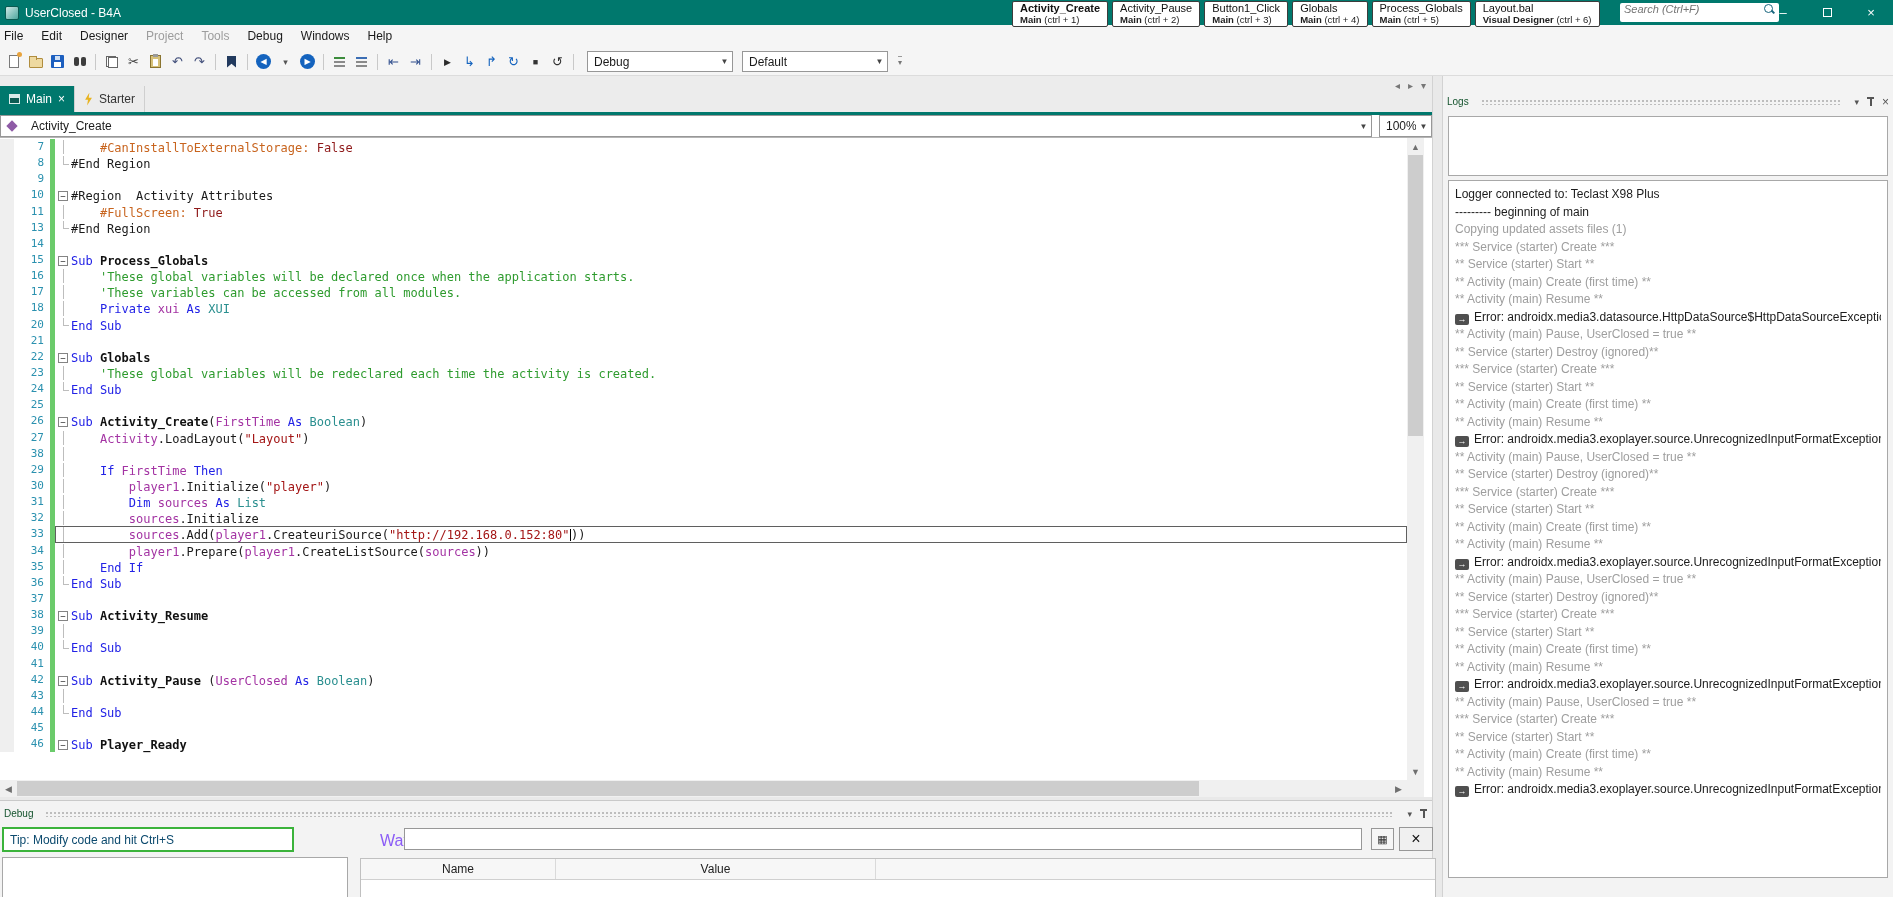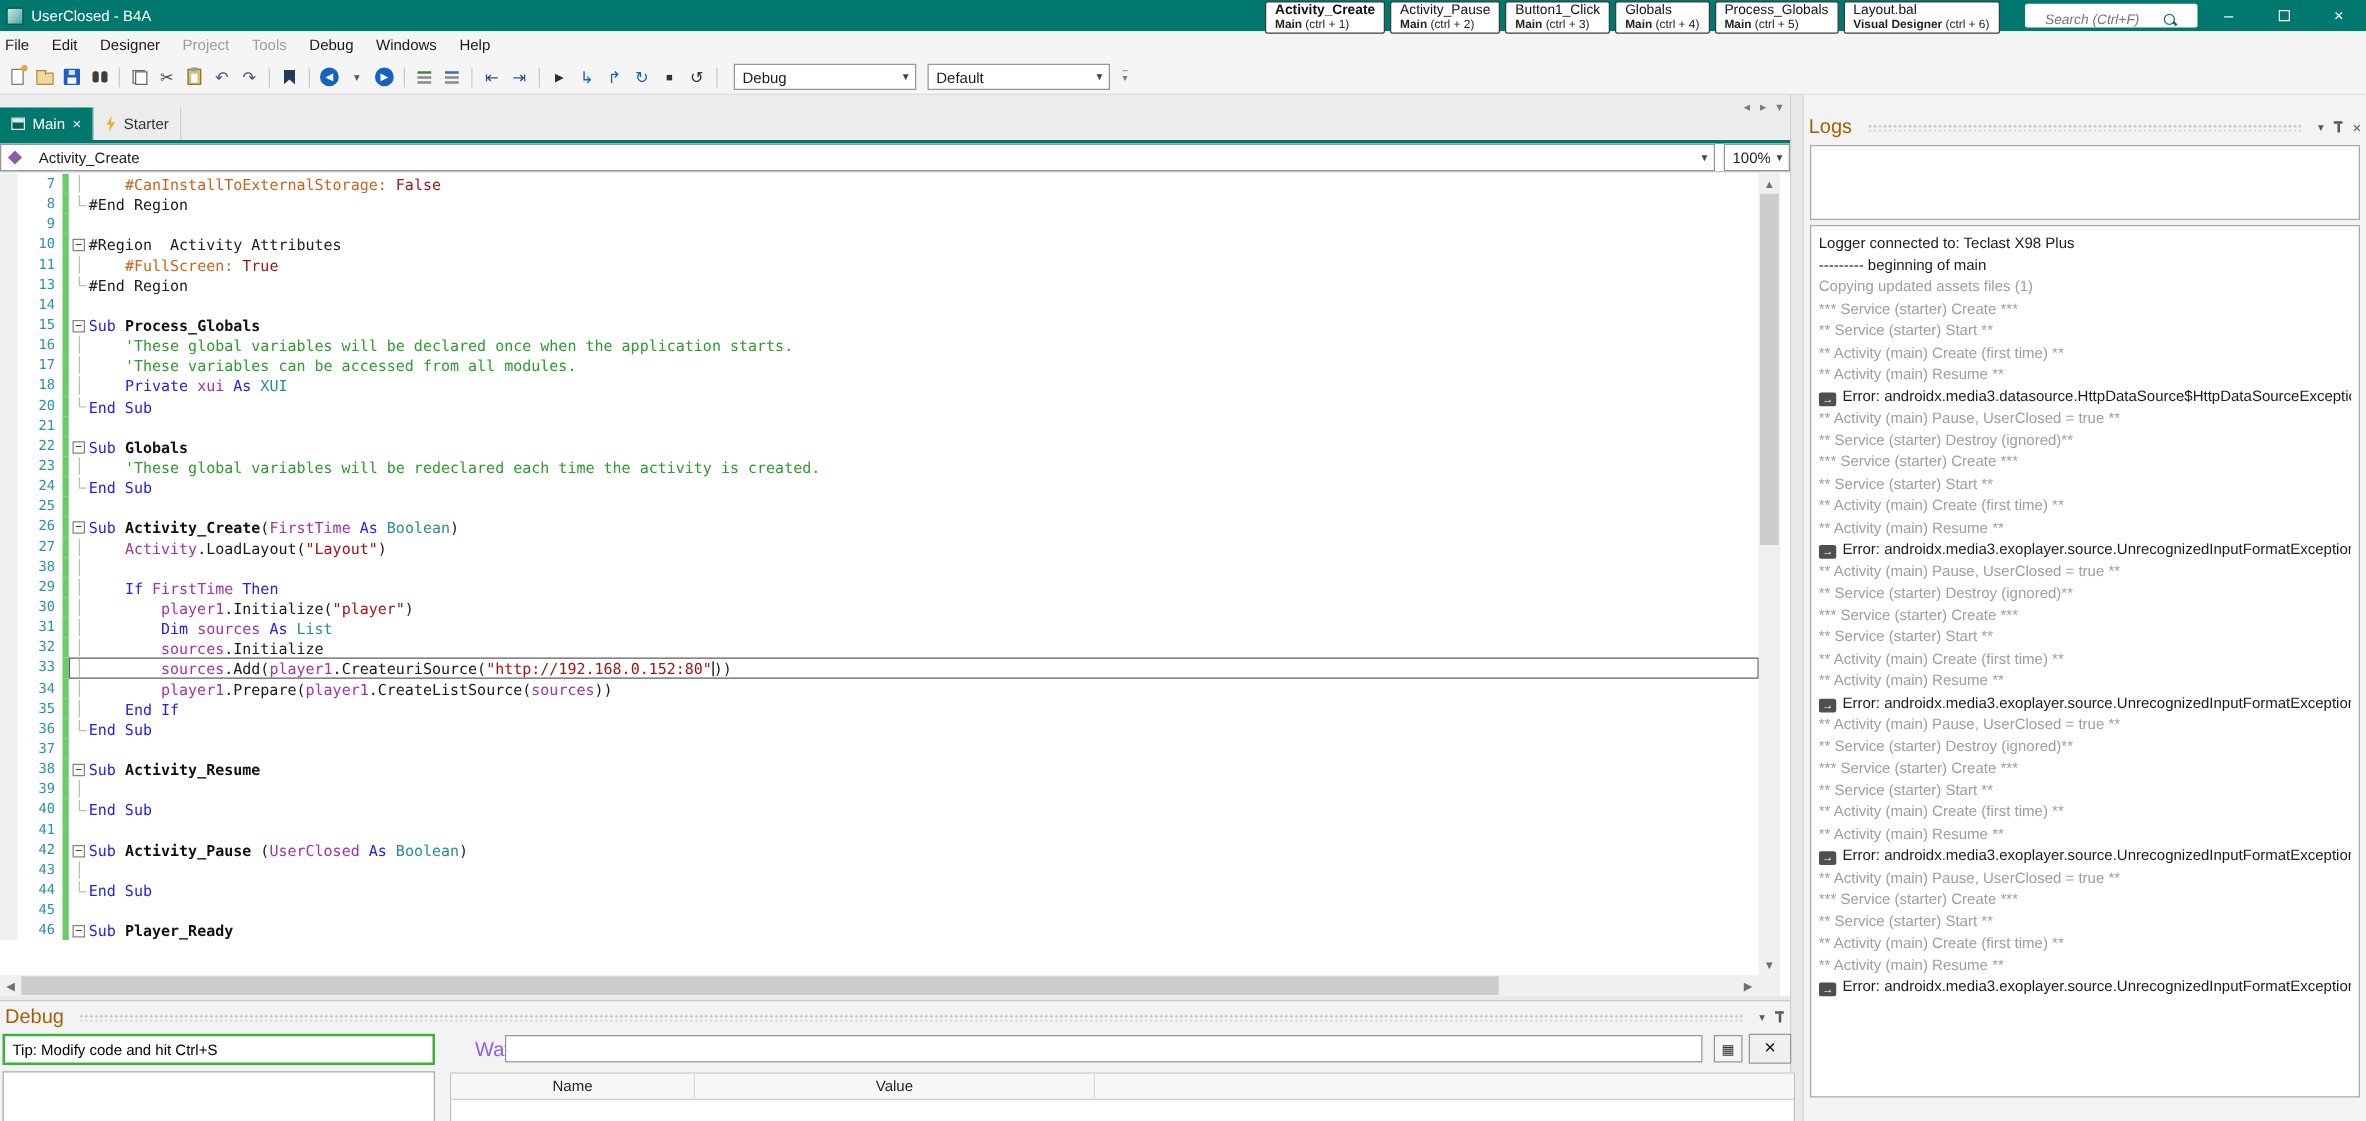--- a/index.html
+++ b/index.html
@@ -19,21 +19,21 @@
   .winbtn{width:44px;height:25px;display:flex;align-items:center;justify-content:center;color:#fff;font-size:13px}
   .winbtn .sq{width:9px;height:9px;border:1px solid #fff}
 
   .qa-bar{position:absolute;left:1012px;top:1px;display:flex;gap:4px;z-index:5}
   .qa-btn{background:#fff;border:1px solid #3c3c3c;border-radius:2px;padding:1px 7px;height:26px;line-height:1.05;cursor:default}
   .qa-title{font-size:11px;color:#111;white-space:nowrap}
   .qa-btn.active .qa-title{font-weight:bold}
   .qa-sub{font-size:9.5px;color:#222;white-space:nowrap}
   .qa-sub b{font-weight:bold}
 
-  .searchbox{position:absolute;left:1620px;top:3px;width:138px;height:19px;background:#fff;border-radius:2px;display:flex;align-items:flex-end;padding:0 16px}
+  .searchbox{position:absolute;left:1620px;top:3px;width:159px;height:19px;background:#fff;border-radius:2px;display:flex;align-items:flex-start;padding:0 4px}
   .searchbox input{flex:1;border:none;outline:none;font-style:italic;color:#8a8a8a;font-size:11px;font-family:"Liberation Sans",sans-serif;background:transparent;min-width:0}
   .ic-mag{width:12px;height:12px;position:relative;flex:0 0 auto}
   .ic-mag::before{content:"";position:absolute;left:1px;top:1px;width:7px;height:7px;border:1.6px solid #19667E;border-radius:50%}
   .ic-mag::after{content:"";position:absolute;left:8px;top:8px;width:4px;height:1.7px;background:#19667E;transform:rotate(45deg)}
 
   
   .menubar{position:absolute;top:25px;left:0;width:1893px;height:23px;background:#f5f5f5;display:flex;align-items:center}
   .menu-item{padding:0 9px;font-size:12px;color:#1a1a1a;line-height:23px}
   .menu-item:first-child{margin-left:-5px}
   .menu-item.disabled{color:#9d9d9d}
@@ -124,37 +124,37 @@
   .vscroll .sarrow.up{position:absolute;top:0;left:0}
   .vscroll .sarrow.down{position:absolute;bottom:0;left:0}
   .hscroll .sarrow.right{position:absolute;right:0}
 
   
   .vsep{position:absolute;top:76px;left:1432px;width:11px;height:821px;background:#e9e9e9;border-left:1px solid #d2d2d2;border-right:1px solid #d2d2d2}
   .hsep{position:absolute;top:797px;left:0;width:1432px;height:3px;background:#e9e9e9}
 
   
   .phead{display:flex;align-items:center;height:17px;padding:0 4px}
-  .phead .ptitle{font-size:16px;color:#a16207;margin-right:6px}
+  .phead .ptitle{font-size:10px;color:#14532d;margin-right:6px}
   .dots{flex:1;height:6px;background-image:radial-gradient(#bdbdbd 0.8px,transparent 0.9px);background-size:4px 4px;margin:0 6px}
   .phead .pico{color:#555;font-size:9px;margin-left:7px;display:flex;align-items:center}
 
   
   .logs{position:absolute;top:76px;left:1443px;width:450px;height:821px;background:#f3f3f3}
   .logs .phead{margin-top:17px}
   .logbox1{position:absolute;left:5px;top:40px;width:440px;height:60px;background:#fff;border:1px solid #a8a8a8}
   .logbox2{position:absolute;left:5px;top:104px;width:440px;height:698px;background:#fff;border:1px solid #a8a8a8;overflow:hidden;padding:5px 6px}
   .log-line{font-size:12px;line-height:17.5px;color:#1c1c1c;white-space:nowrap;overflow:hidden}
   .log-line.muted{color:#9e9e9e}
   .err-icon{display:inline-flex;align-items:center;justify-content:center;width:14px;height:11px;border-radius:2px;background:#4f4f4f;color:#fff;font-size:9px;font-weight:bold;margin-right:5px;vertical-align:-1px;line-height:11px}
 
   
   .dbg{position:absolute;top:800px;left:0;width:1432px;height:97px;background:#f3f3f3;border-top:1px solid #c9c9c9}
   .dbg .phead{margin-top:4px}
-  .tipbox{position:absolute;left:2px;top:26px;width:346px;height:25px;border:2px solid var(--tip);background:#fff;display:flex;align-items:center;padding:0 6px;font-size:12px;color:#000000;white-space:nowrap;overflow:hidden}
+  .tipbox{position:absolute;left:2px;top:26px;width:292px;height:25px;border:2px solid var(--tip);background:#fff;display:flex;align-items:center;padding:0 6px;font-size:12px;color:#0c4a6e;white-space:nowrap;overflow:hidden}
   .infobox{position:absolute;left:2px;top:56px;width:346px;height:41px;background:#fff;border:1px solid #a8a8a8}
   .watchlbl{position:absolute;left:380px;top:31px;font-size:16px;color:#8b5cf6}
   .watchinput{position:absolute;left:404px;top:27px;width:958px;height:22px;border:1px solid #979797;background:#fff;font-size:12px;padding:0 5px;font-family:"Liberation Sans",sans-serif;outline:none}
   .calcbtn{position:absolute;left:1371px;top:27px;width:23px;height:22px;border:1px solid #979797;background:#f6f6f6;display:flex;align-items:center;justify-content:center;font-size:11px;color:#333}
   .wclosebtn{position:absolute;left:1399px;top:26px;width:34px;height:24px;border:1px solid #979797;background:#f0f0f0;display:flex;align-items:center;justify-content:center;font-size:16px;color:#111}
   .wtable{position:absolute;left:360px;top:57px;width:1076px;height:40px;background:#fff;border:1px solid #c0c0c0}
   .wthead{display:flex;height:21px;background:#f7f7f7;border-bottom:1px solid #d0d0d0;font-size:12px;color:#222}
   .wth{display:flex;align-items:center;justify-content:center;border-right:1px solid #dadada}
   .wth.name{width:195px}.wth.value{width:320px}.wth.fill{flex:1;border-right:none}
 </style>

